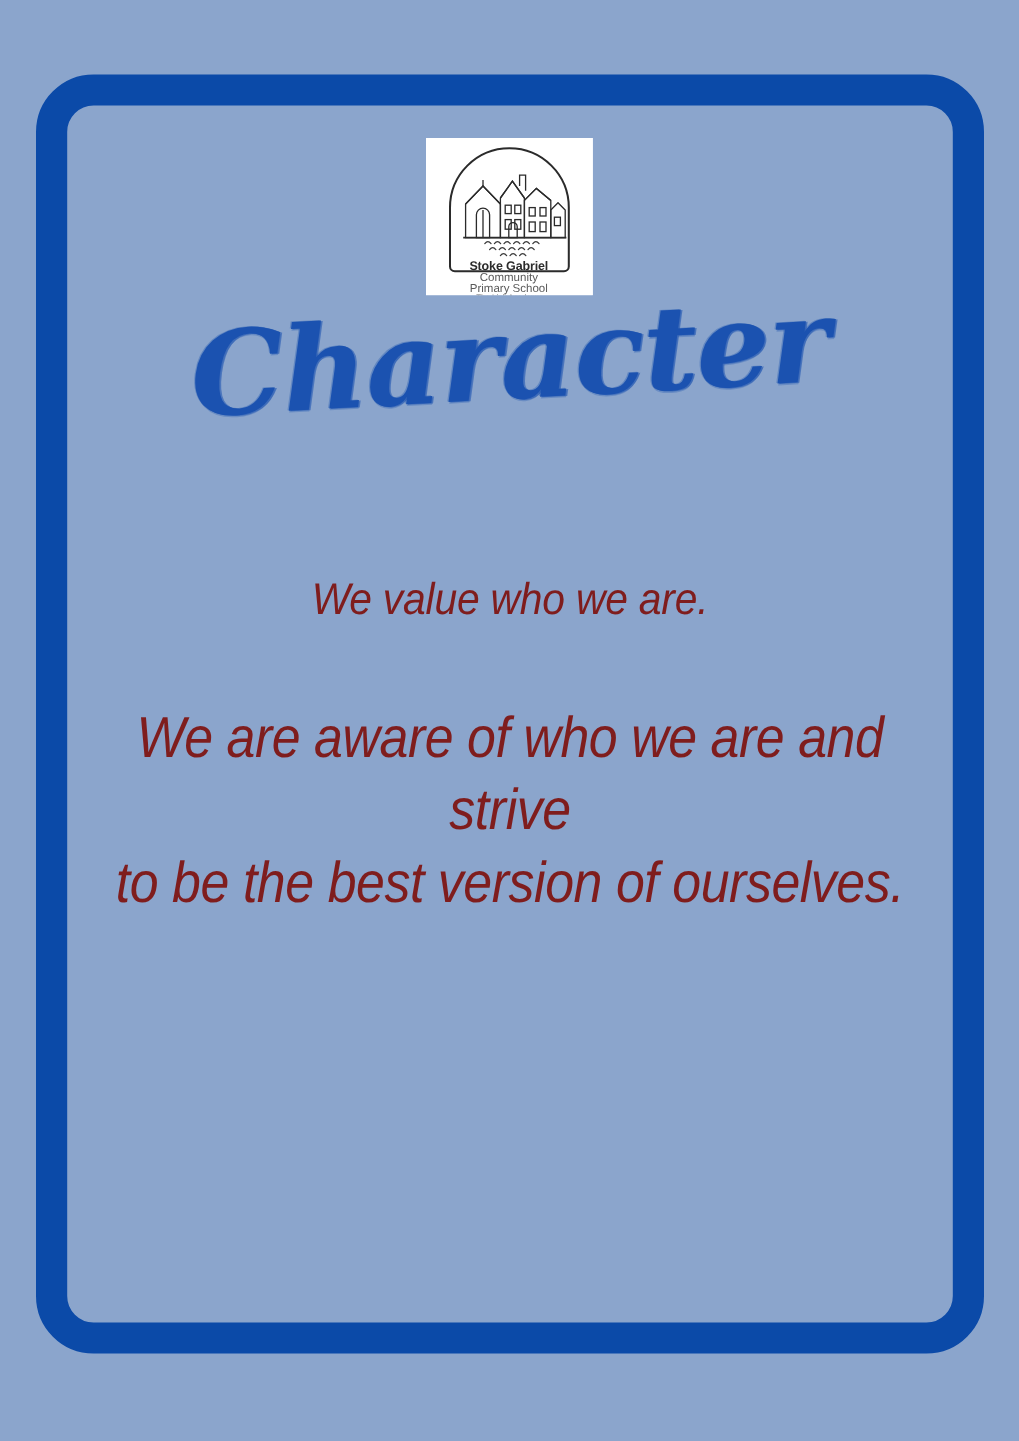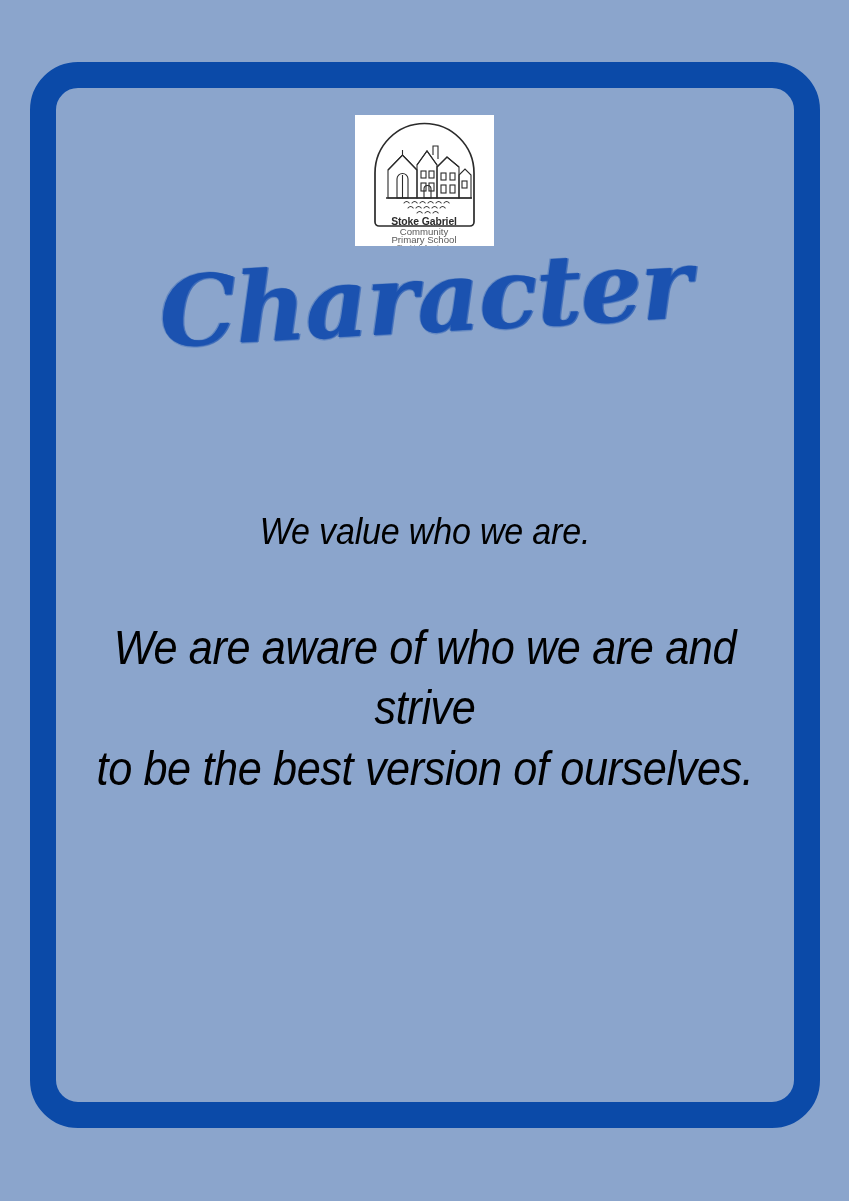--- a/index.html
+++ b/index.html
@@ -86,22 +86,21 @@
     white-space: nowrap;
   }
 
   
   .statements {
     position: absolute;
     left: -34px;
     top: 390px;
     width: 806px;
     text-align: center;
-    color: #000000;
-    margin-top: 32px;
+    color: #7f1d1d;
   }
   .stmt-lead {
     font-family: "Liberation Sans Narrow", "Liberation Sans", sans-serif;
     font-style: italic;
     font-weight: 400;
     font-size: 37px;
     line-height: 1.18;
     letter-spacing: -0.2px;
     margin: 0;
     transform: scaleX(0.92);

